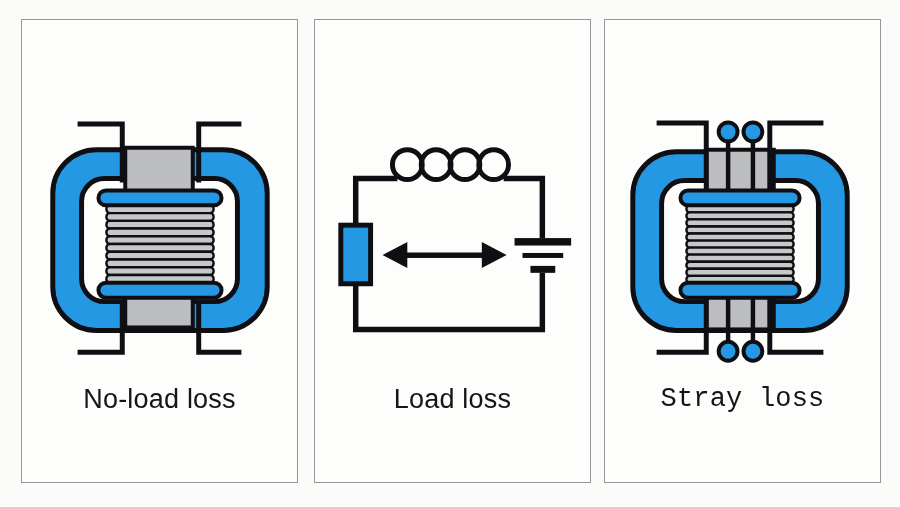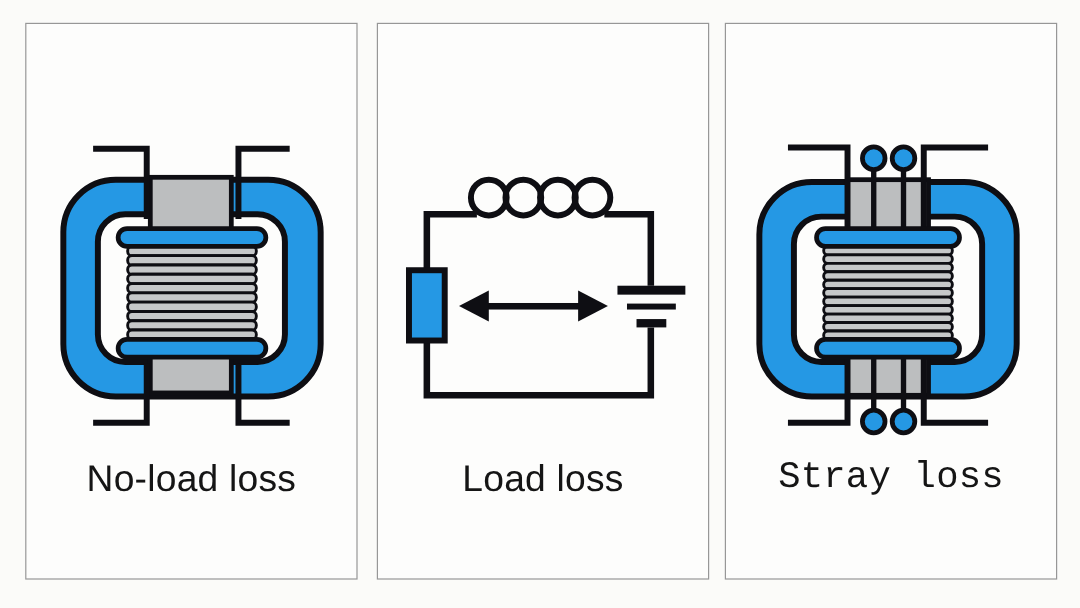--- a/index.html
+++ b/index.html
@@ -15,21 +15,21 @@
     border:1.5px solid var(--panel-border,#999);
     box-sizing:border-box;
   }
   .panel.p1{left:21px;}
   .panel.p2{left:314px;}
   .panel.p3{left:604px;font-family:Liberation Mono, monospace;}
   .panel svg{position:absolute;left:0;top:0;width:100%;height:100%;}
   .panel .caption{
     position:absolute;left:0;top:362px;width:100%;
     text-align:center;
-    font-size:31px;line-height:34px;
+    font-size:27px;line-height:34px;
     color:var(--text-color,#151515);
     letter-spacing:0.2px;
   }
   .stroke{stroke:var(--outline-black,#0e0e13);fill:none;}
   .blue{fill:var(--core-blue,#2598e4);}
   .graylimb{fill:var(--limb-gray,#bcbebf);}
   .graybar{fill:var(--winding-gray,#c6c8c9);}
   .white{fill:var(--panel-bg,#fdfdfc);}
   .blk{fill:var(--outline-black,#0e0e13);}
 </style>

